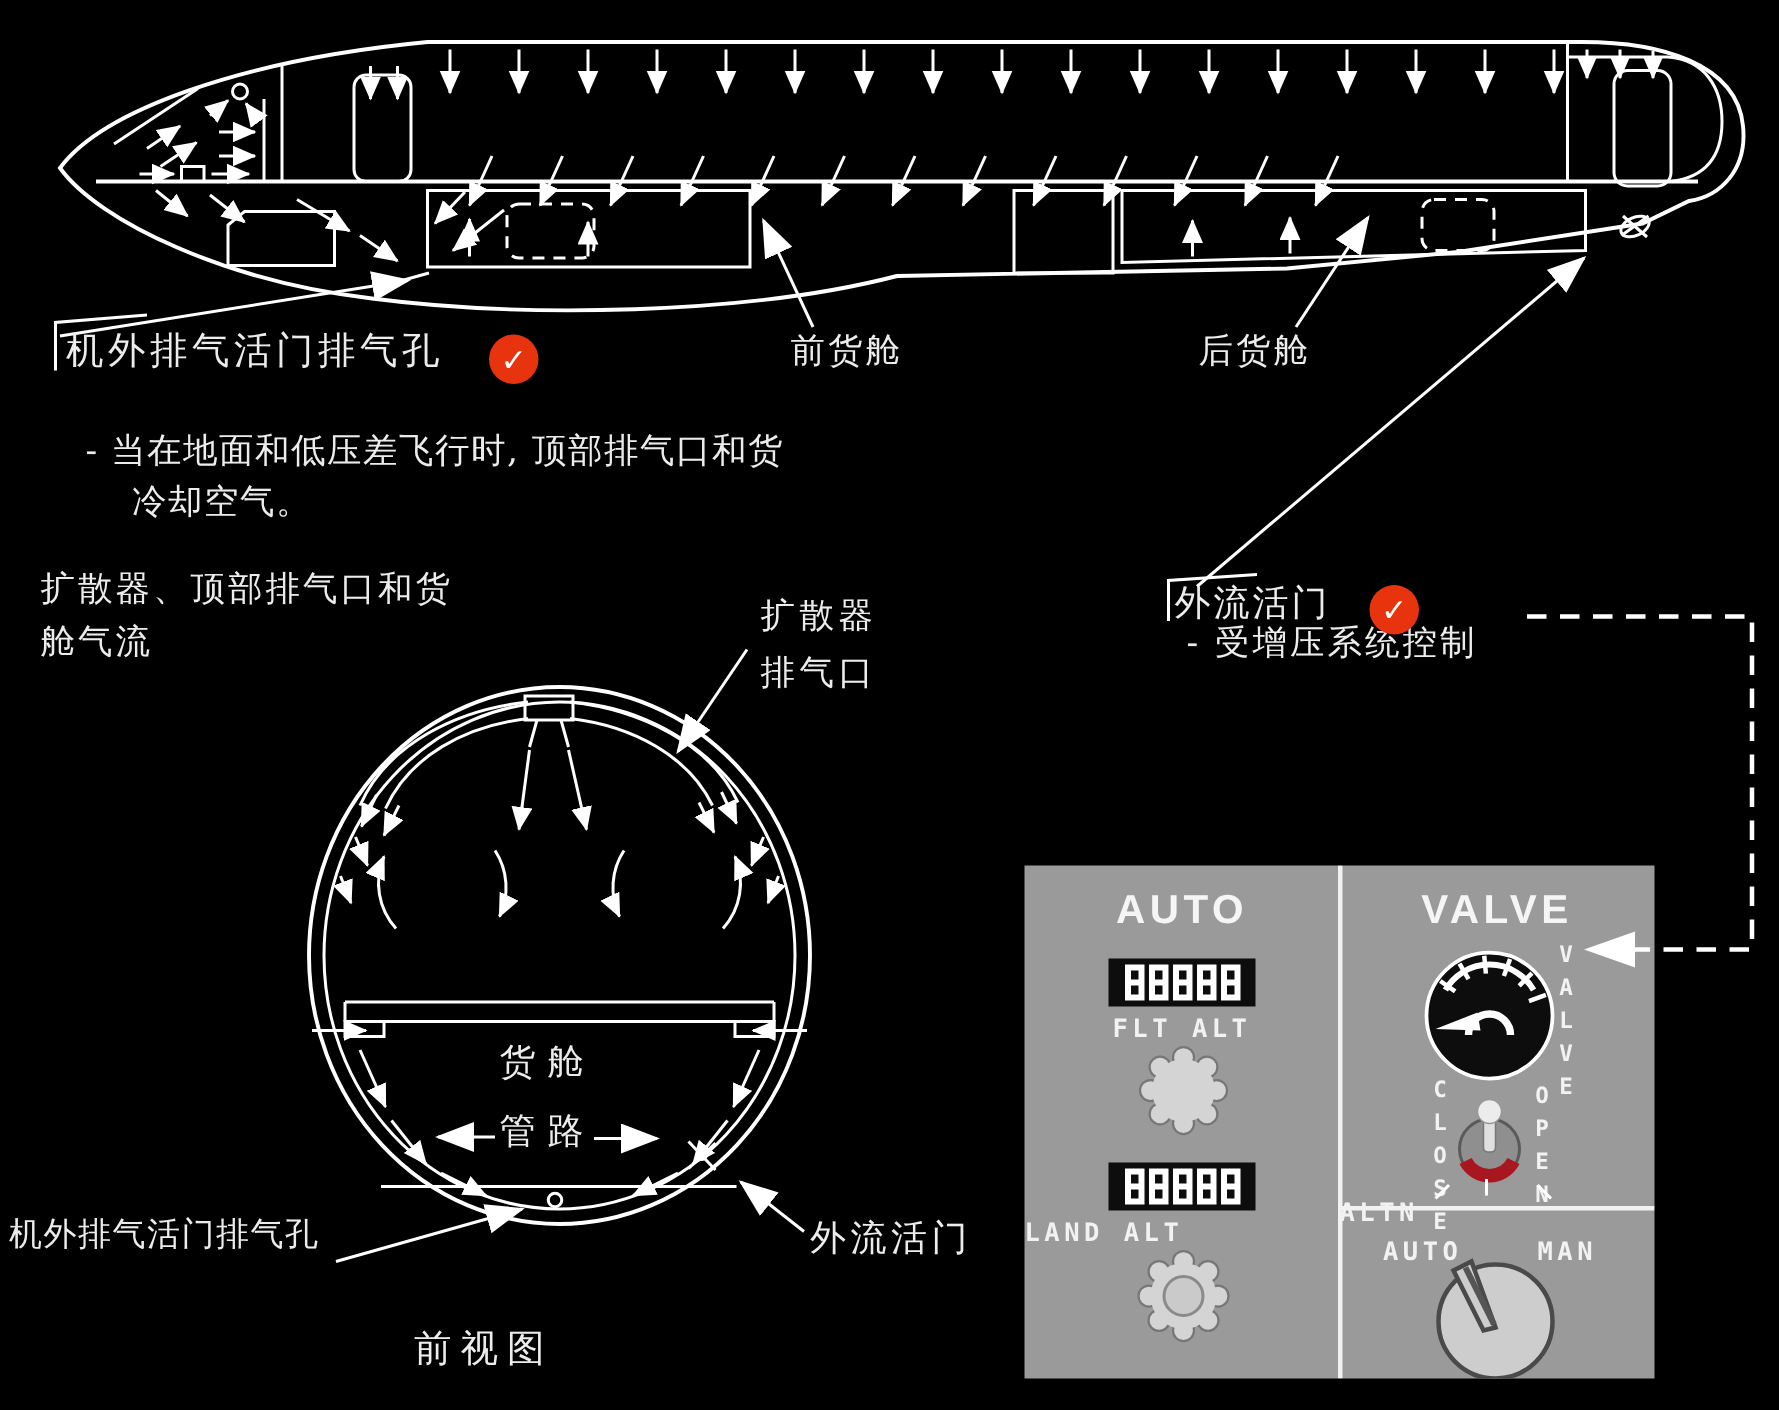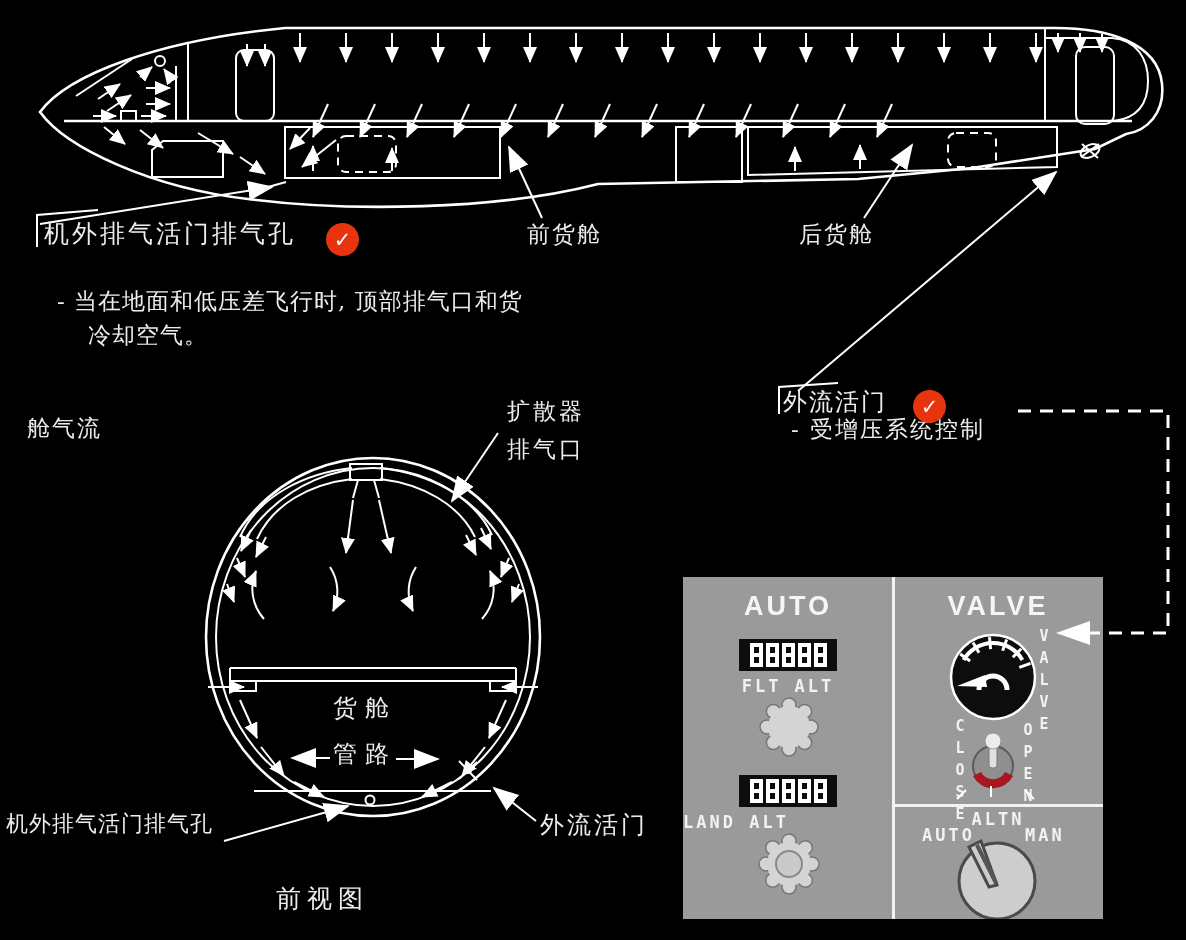--- a/index.html
+++ b/index.html
@@ -188,20 +188,21 @@
 
   <div class="zh" style="left:44px;top:219px;font-size:25px;letter-spacing:3px">机外排气活门排气孔</div>
   <div class="check" style="left:326px;top:223px">
     <span>✓</span>
   </div>
   <div class="zh" style="left:527px;top:221px;font-size:23px;letter-spacing:2px">前货舱</div>
   <div class="zh" style="left:799px;top:221px;font-size:23px;letter-spacing:2px">后货舱</div>
   <div class="zh" style="left:57px;top:288px;font-size:23px;letter-spacing:1px">- 当在地面和低压差飞行时, 顶部排气口和货</div>
   <div class="zh" style="left:88px;top:322px;font-size:23px;letter-spacing:1px">冷却空气。</div>
 
+  <div class="zh" style="left:27px;top:380px;font-size:23px;letter-spacing:2px">扩散器、顶部排气口和货</div>
   <div class="zh" style="left:27px;top:415px;font-size:23px;letter-spacing:2px">舱气流</div>
 
   <div class="zh" style="left:507px;top:398px;font-size:23px;letter-spacing:3px">扩散器</div>
   <div class="zh" style="left:507px;top:436px;font-size:23px;letter-spacing:3px">排气口</div>
 
   <div class="zh" style="left:783px;top:388px;font-size:24px;letter-spacing:2px">外流活门</div>
   <div class="check" style="left:913px;top:390px">
     <span>✓</span>
   </div>
   <div class="zh" style="left:791px;top:416px;font-size:23px;letter-spacing:2px">- 受增压系统控制</div>
@@ -281,21 +282,21 @@
 
     <div class="vtext" style="left:268px;top:140px">CLOSE</div>
     <svg width="54" height="60" style="position:absolute;left:283px;top:153px">
       <circle cx="27" cy="36" r="20" fill="#8f8f8f" stroke="#5a5a5a" stroke-width="2"></circle>
       <path d="M11,44 A18,18 0 0 0 43,44" stroke="var(--toggle_red,#a81620)" stroke-width="9" fill="none"></path>
       <rect x="23" y="12" width="8" height="26" rx="3" fill="#e0e0e0" stroke="#777"></rect>
       <circle cx="27" cy="11" r="8" fill="#ececec" stroke="#999"></circle>
     </svg>
     <div class="vtext" style="left:336px;top:144px">OPEN</div>
 
-    <div class="plbl" style="left:210px;top:232px;width:210px;text-align:center">ALTN</div>
+    <div class="plbl" style="left:210px;top:222px;width:210px;text-align:left">ALTN</div>
     <div class="plbl" style="left:239px;top:248px">AUTO</div>
     <div class="plbl" style="left:342px;top:248px">MAN</div>
     <svg width="100" height="92" style="position:absolute;left:264px;top:256px">
       <circle cx="50" cy="48" r="38" fill="#cdcdcd" stroke="#4a4a4a" stroke-width="3"></circle>
       <polygon points="50,52 42,54 22,14 34,8" fill="#cdcdcd" stroke="#4a4a4a" stroke-width="3"></polygon>
       <line x1="30" y1="12" x2="49" y2="50" stroke="#555" stroke-width="4"></line>
     </svg>
   </div>
 
 </div>

